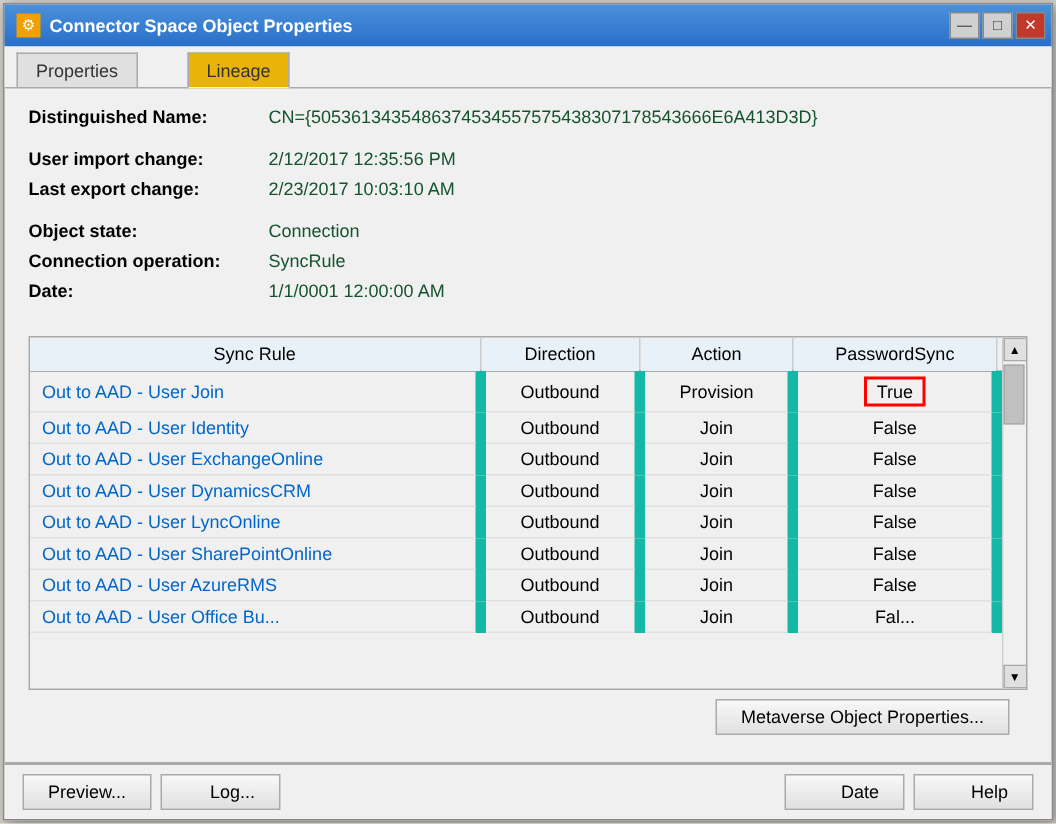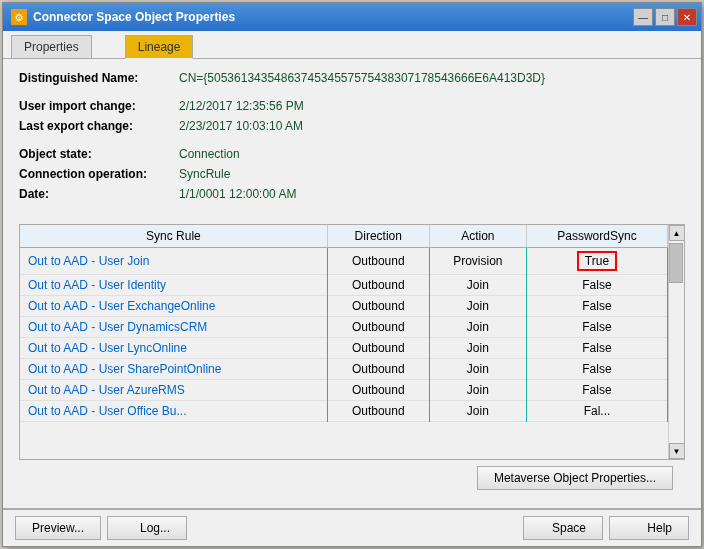--- a/index.html
+++ b/index.html
@@ -145,21 +145,21 @@
       top: 0;
     }
     thead th:first-child {
       text-align: center;
     }
     tbody tr {
       border-bottom: 1px solid #e0e0e0;
     }
     tbody td {
       padding: 3px 8px;
-      border-right: 1px solid #14b8a6;
+      border-right: 7px solid #14b8a6;
       color: #000;
       font-size: 12px;
     }
     tbody td:first-child {
       color: #0066cc;
     }
     .bottom-section {
       padding: 6px 12px;
       display: flex;
       justify-content: flex-end;
@@ -371,17 +371,17 @@
     </div>
 
   </div>
 
   <div class="footer-bar">
     <div class="footer-left">
       <button class="btn">Preview...</button>
       <button class="btn">Log...</button>
     </div>
     <div class="footer-right">
-      <button class="btn">Space</button>
+      <button class="btn">Date</button>
       <button class="btn">Help</button>
     </div>
   </div>
 </div>
 
 </body></html>

